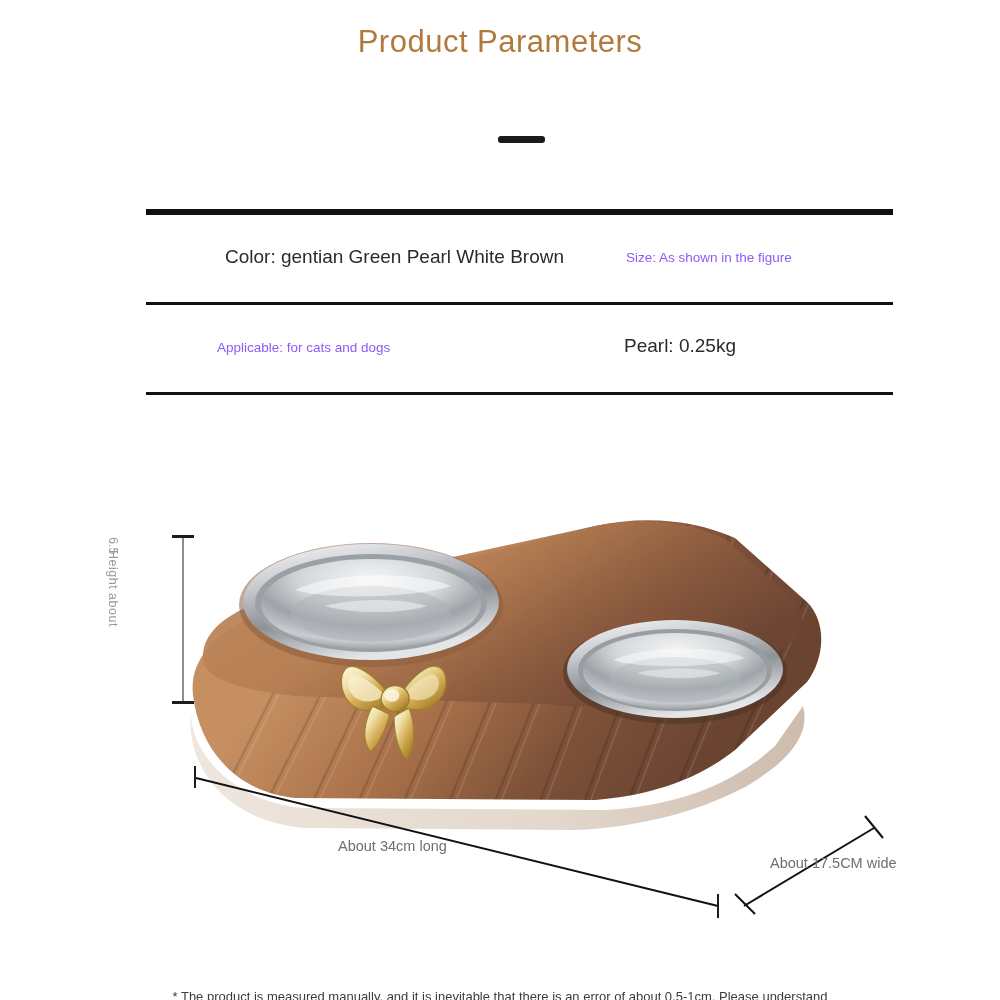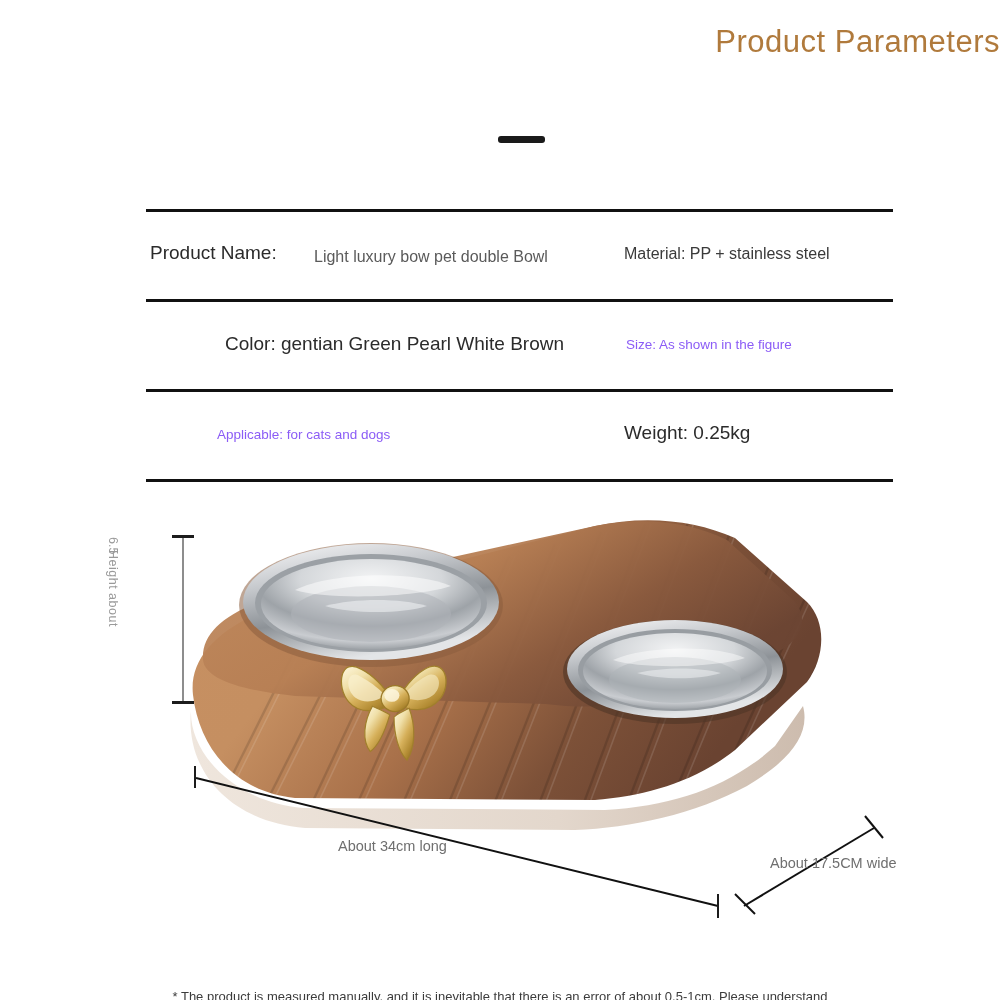--- a/index.html
+++ b/index.html
@@ -16,21 +16,21 @@
     overflow: hidden;
     position: relative;
   }
 
   
   .page-title {
     position: absolute;
     top: 24px;
     left: 0;
     width: 1000px;
-    text-align: right;
+    text-align: center;
     font-size: 31px;
     letter-spacing: 0.5px;
     color: #b07a3c;
     font-weight: 400;
   }
   .title-dash {
     position: absolute;
     top: 136px;
     left: 498px;
     width: 47px;
@@ -194,38 +194,33 @@
 <body>
 
 <div class="page-title">Product Parameters</div>
 
 <div class="title-dash"></div>
 
 <div class="spec-table">
 
   <div class="rule"></div>
 
-  <div class="spec-row">
-    <div class="cell lbl-lg r1-name">Product Name:</div>
-    <div class="cell lbl-md r1-value">Light luxury bow pet double Bowl</div>
-    <div class="cell lbl-md r1-mat">Material: PP + stainless steel</div>
-  </div>
 
   <div class="rule"></div>
 
   <div class="spec-row">
     <div class="cell lbl-lg r2-color">Color: gentian Green Pearl White Brown</div>
     <div class="cell lbl-sm r2-size">Size: As shown in the figure</div>
   </div>
 
   <div class="rule"></div>
 
   <div class="spec-row">
     <div class="cell lbl-sm r3-app">Applicable: for cats and dogs</div>
-    <div class="cell lbl-lg r3-weight">Weight: 0.25kg</div>
+    <div class="cell lbl-lg r3-weight">Pearl: 0.25kg</div>
   </div>
 
   <div class="rule"></div>
 </div>
 
 <div class="photo-area">
 
   <svg class="bowl-svg" viewBox="0 0 670 340">
     <defs>
       <linearGradient id="bodyGrad" x1="0" y1="0" x2="1" y2="0.35">

